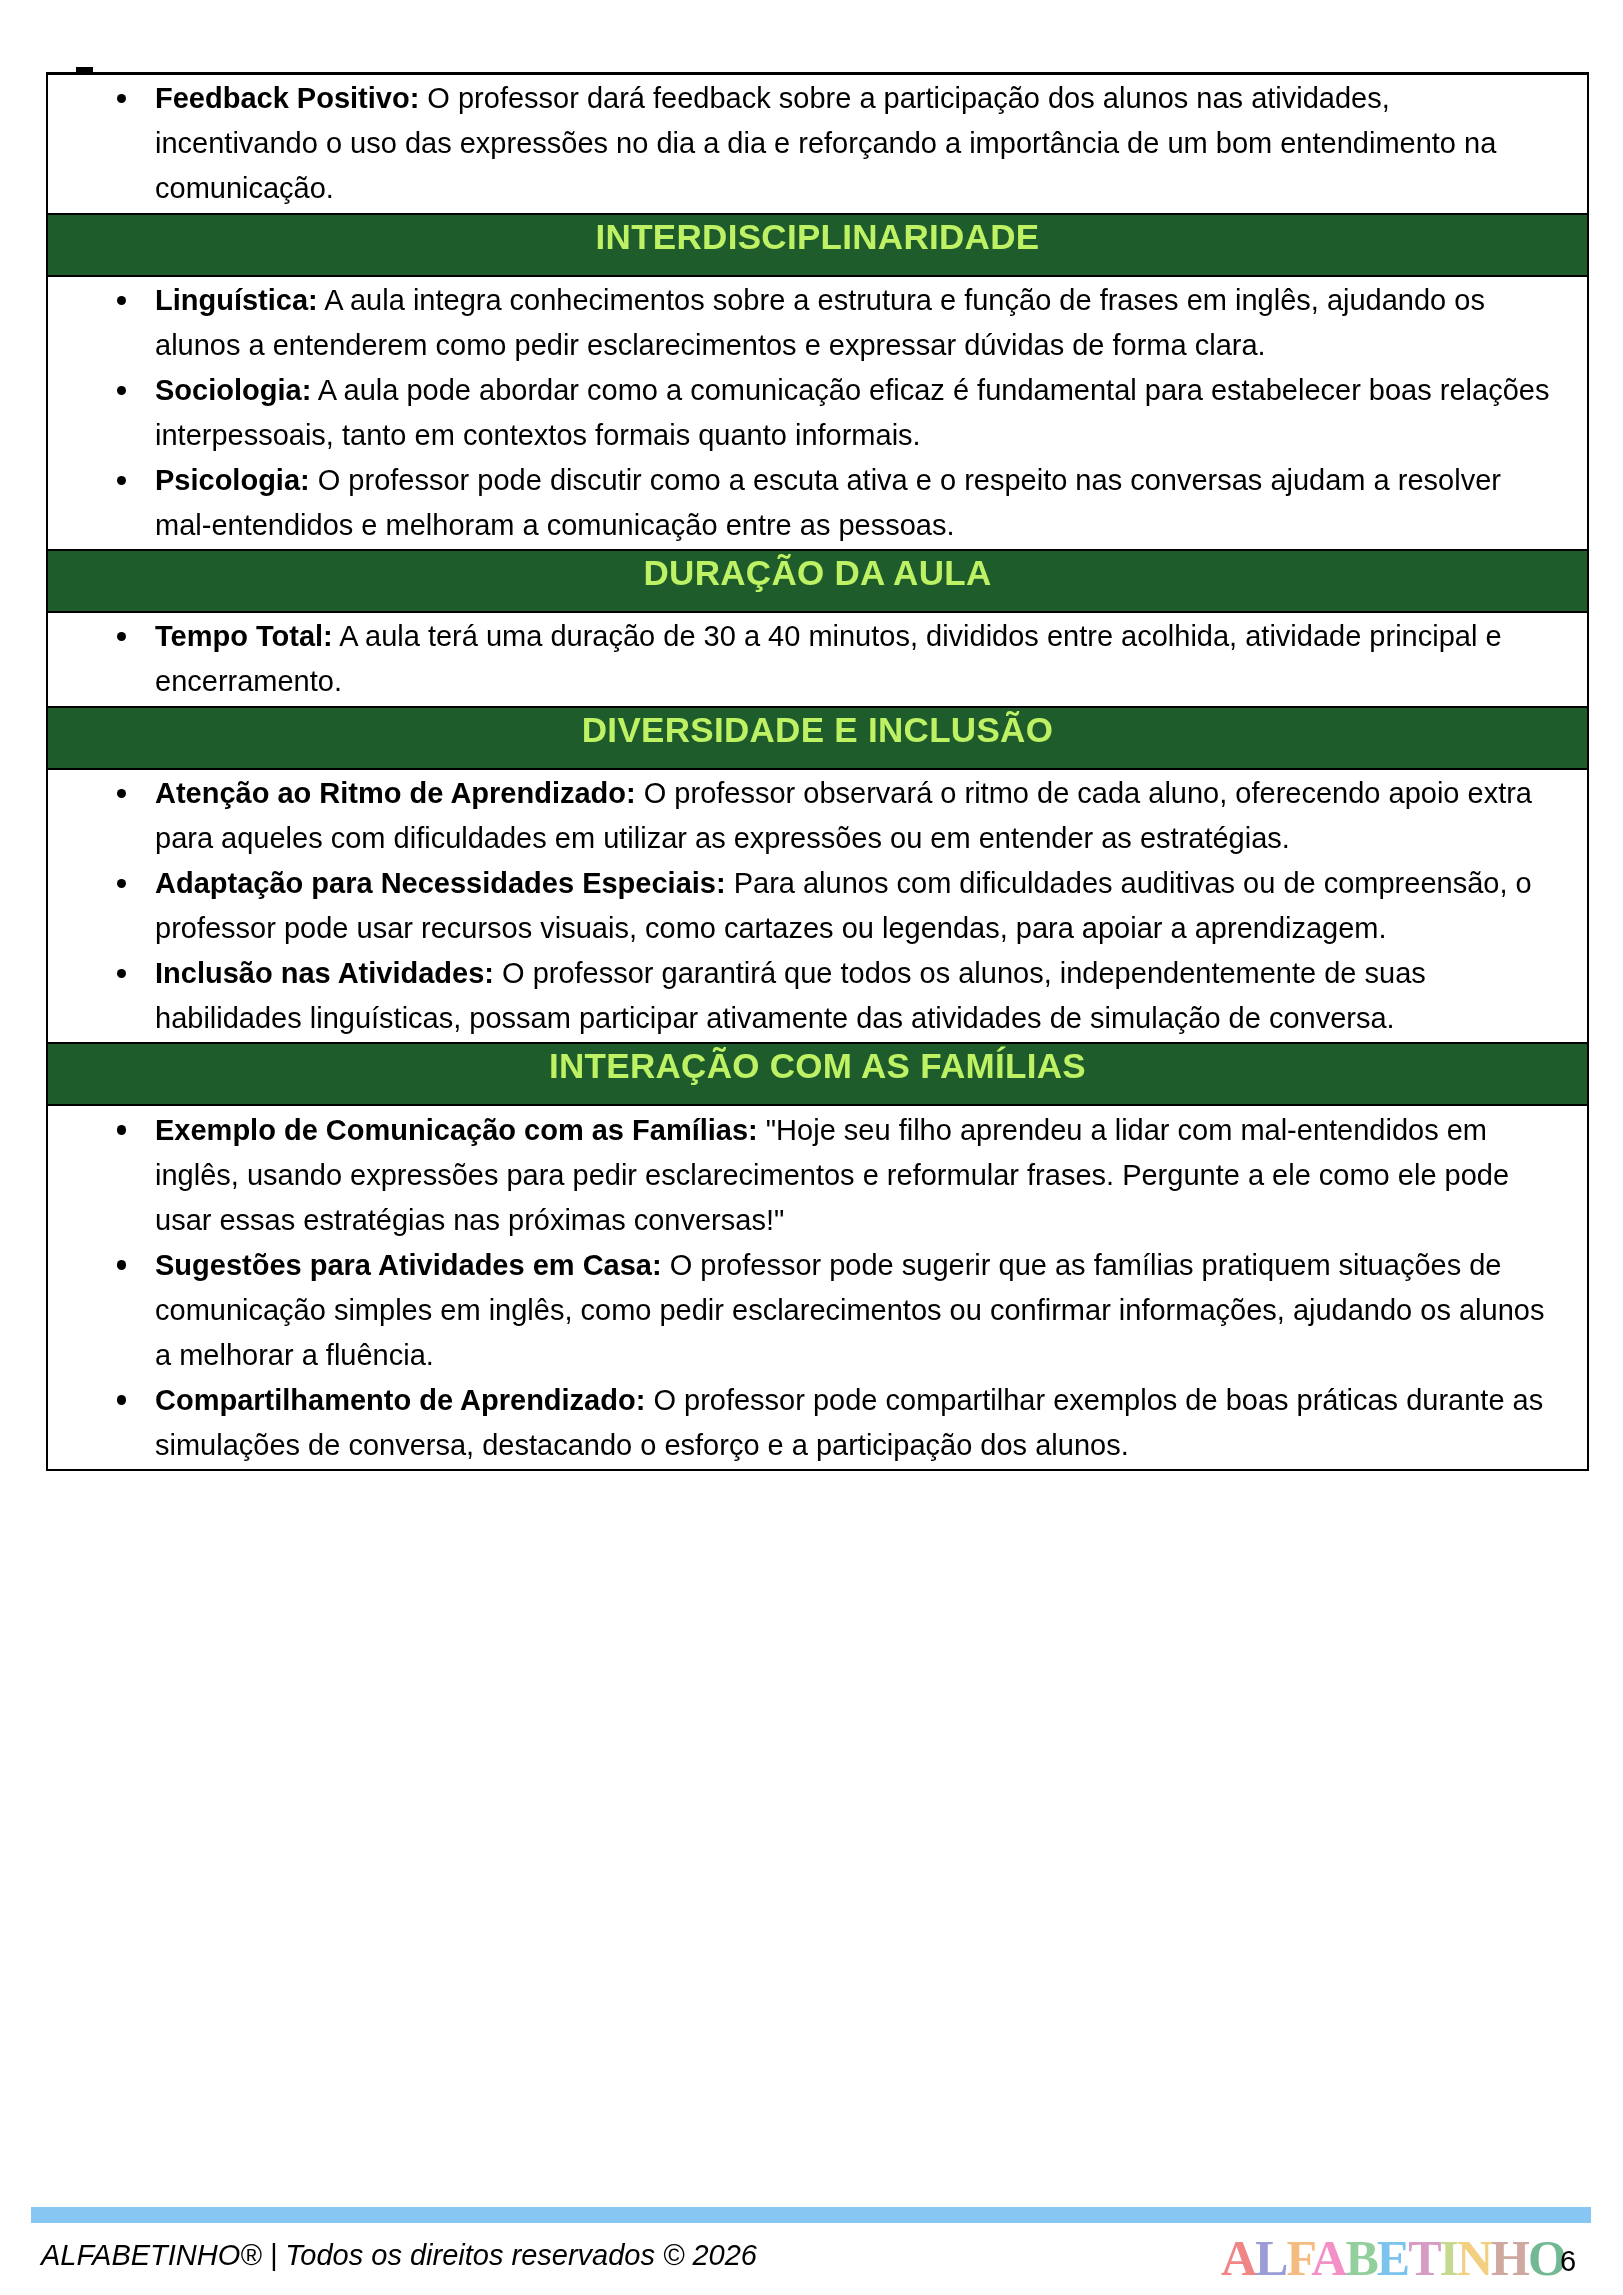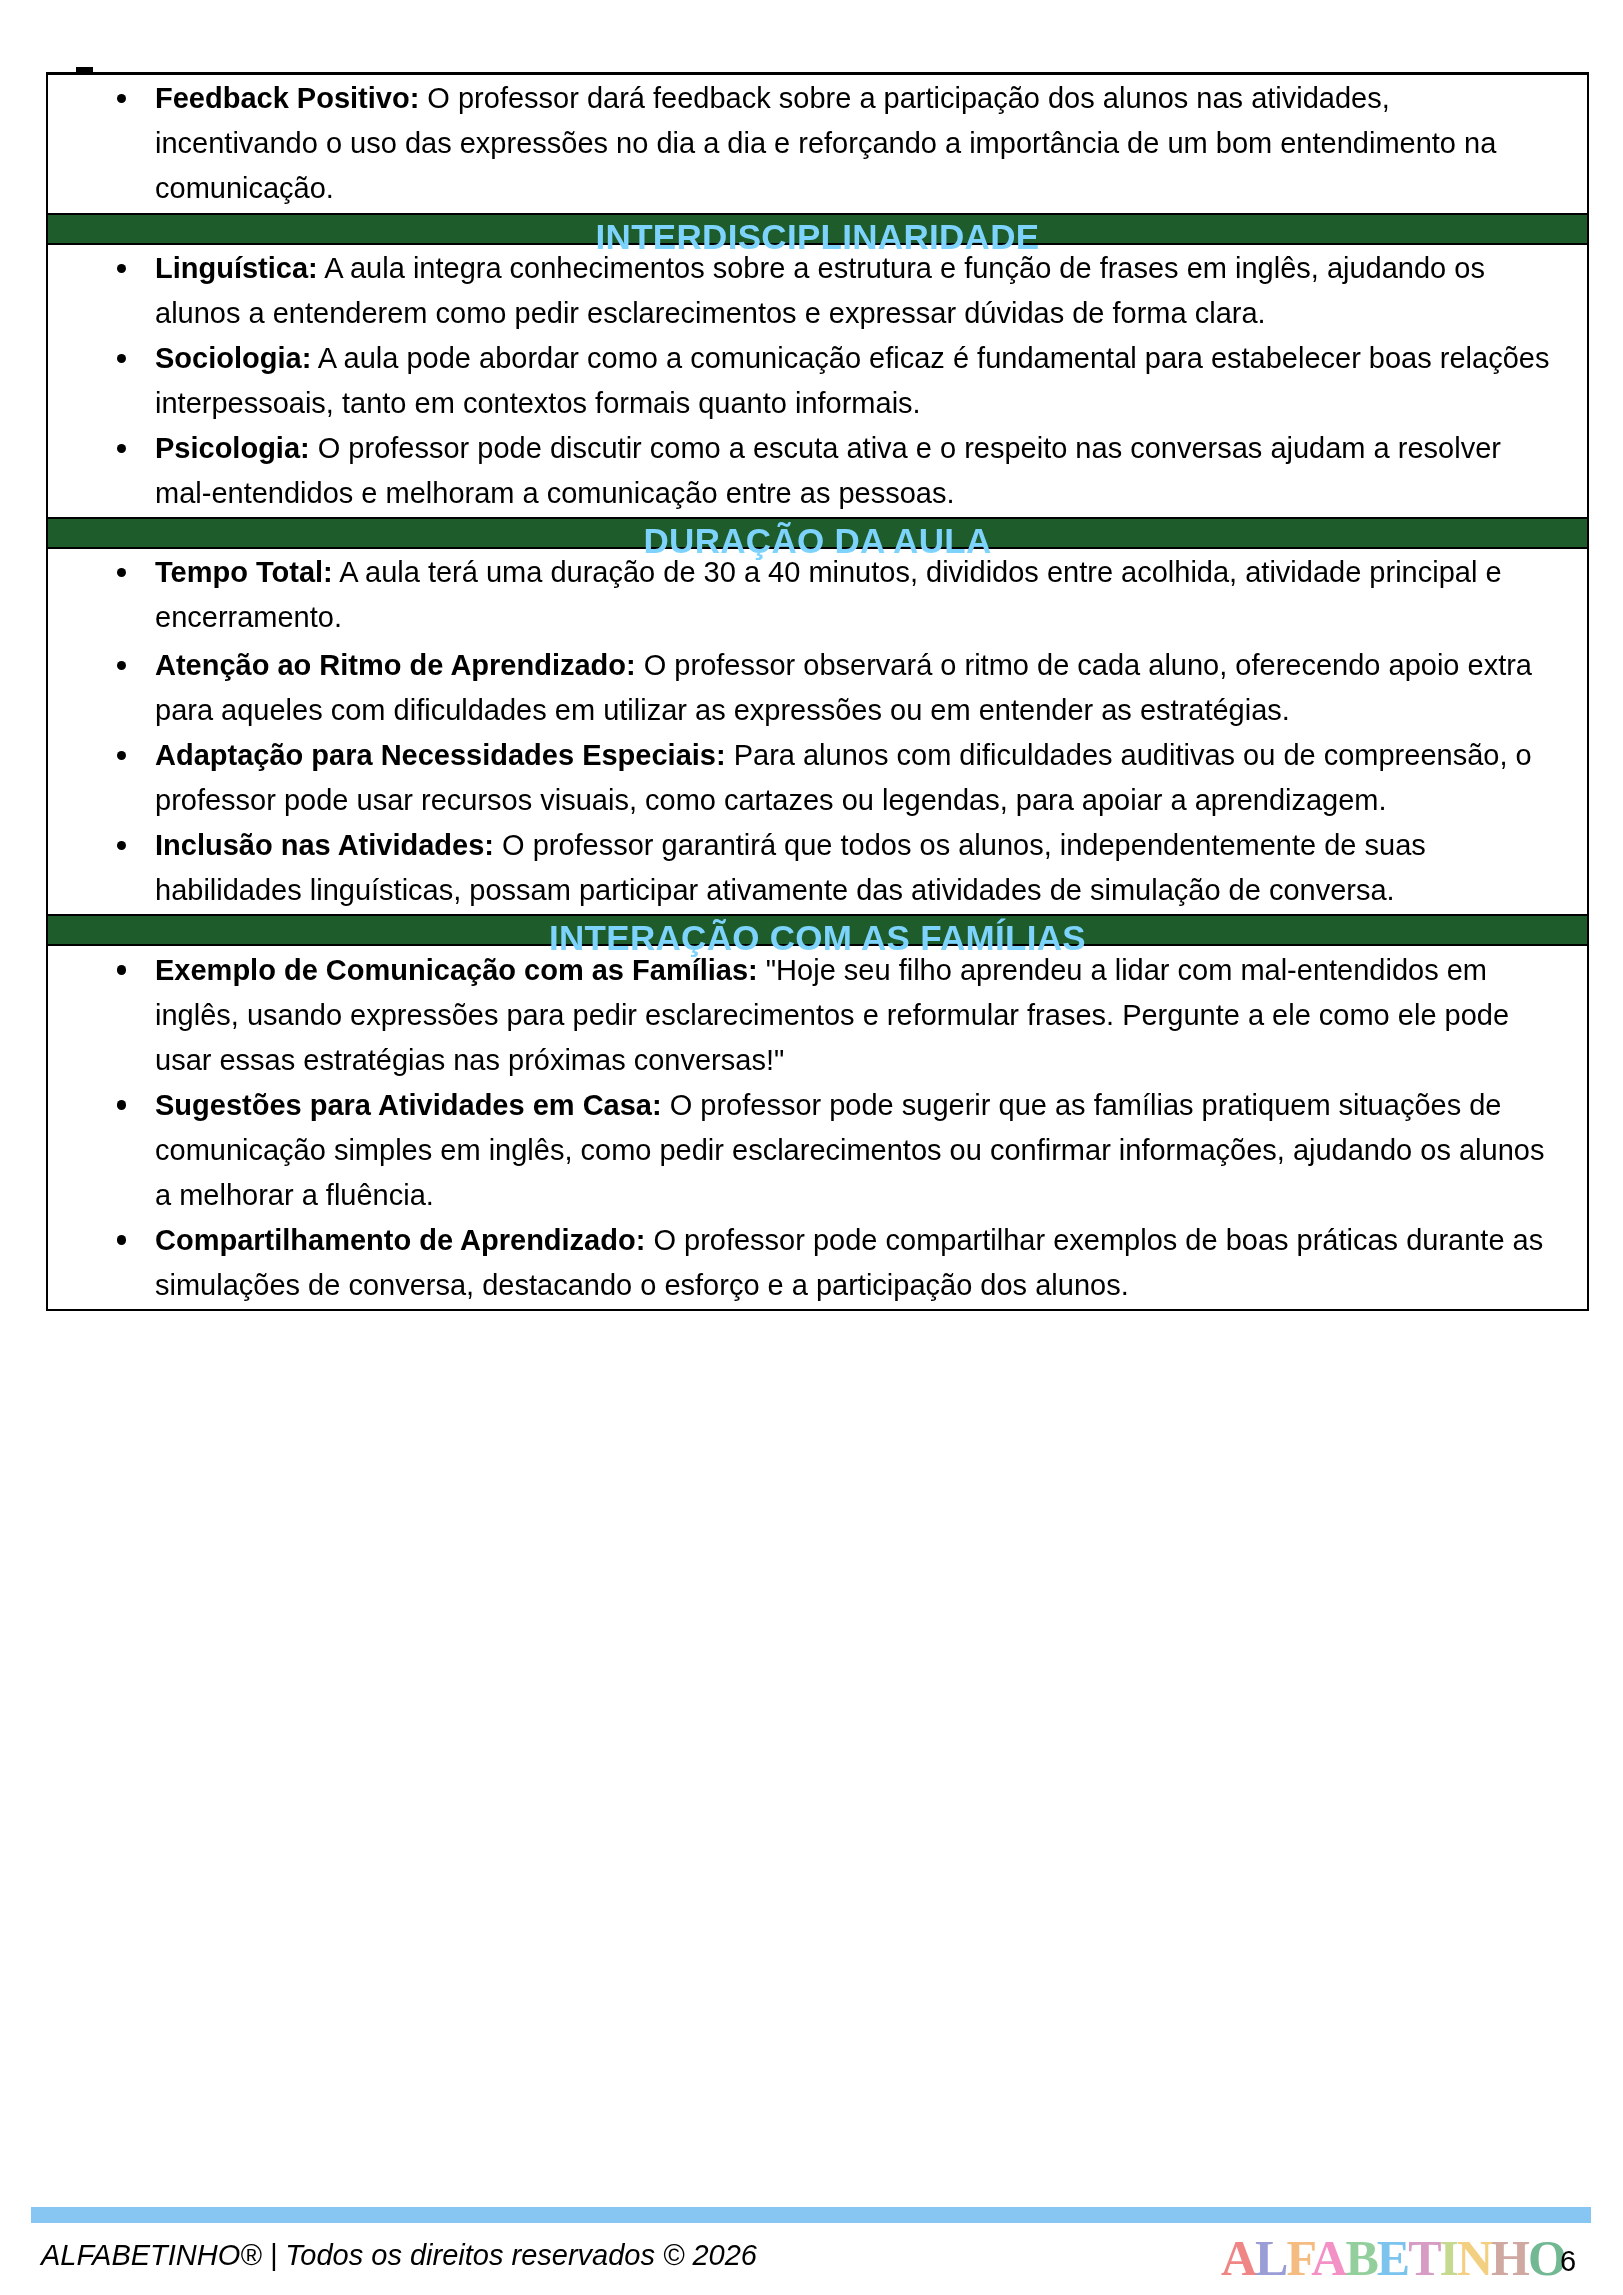--- a/index.html
+++ b/index.html
@@ -19,26 +19,26 @@
     position: absolute; left: 46px; top: 72px; width: 1543px;
     border-top: 3.9px solid #000;
     border-left: 2px solid #000;
     border-right: 2px solid #000;
     border-bottom: 2.6px solid #000;
     background: #fff;
   }
   .header-row {
     border-top: 2.6px solid #000;
     border-bottom: 2.6px solid #000;
-    color: #7dd3fc;
+    color: #bef264;
     font-weight: 700;
     font-size: 35px;
     letter-spacing: 0.3px;
     text-align: center;
-    height: 32px;
+    height: 64px;
     line-height: 43px;
   }
   .content-row { padding: 1.3px 0; }
   ul.items { list-style: none; margin: 0; padding: 0 31px 0 107px; }
   li.item {
     position: relative;
     font-size: 29px;
     line-height: 45px;
     text-align: left;
   }
@@ -96,20 +96,21 @@
   </div>
 
   <div class="header-row" style="background: rgb(30, 92, 43);"><span>DURAÇÃO DA AULA</span></div>
 
   <div class="content-row">
     <ul class="items">
       <li class="item"><span class="b">Tempo Total:</span><span class="t"> A aula terá uma duração de 30 a 40 minutos, divididos entre acolhida, atividade principal e encerramento.</span></li>
     </ul>
   </div>
 
+  <div class="header-row" style="background: rgb(30, 92, 43);"><span>DIVERSIDADE E INCLUSÃO</span></div>
 
   <div class="content-row">
     <ul class="items">
       <li class="item"><span class="b">Atenção ao Ritmo de Aprendizado:</span><span class="t"> O professor observará o ritmo de cada aluno, oferecendo apoio extra para aqueles com dificuldades em utilizar as expressões ou em entender as estratégias.</span></li>
       <li class="item"><span class="b">Adaptação para Necessidades Especiais:</span><span class="t"> Para alunos com dificuldades auditivas ou de compreensão, o professor pode usar recursos visuais, como cartazes ou legendas, para apoiar a aprendizagem.</span></li>
       <li class="item"><span class="b">Inclusão nas Atividades:</span><span class="t"> O professor garantirá que todos os alunos, independentemente de suas habilidades linguísticas, possam participar ativamente das atividades de simulação de conversa.</span></li>
     </ul>
   </div>
 
   <div class="header-row" style="background: rgb(30, 92, 43);"><span>INTERAÇÃO COM AS FAMÍLIAS</span></div>

